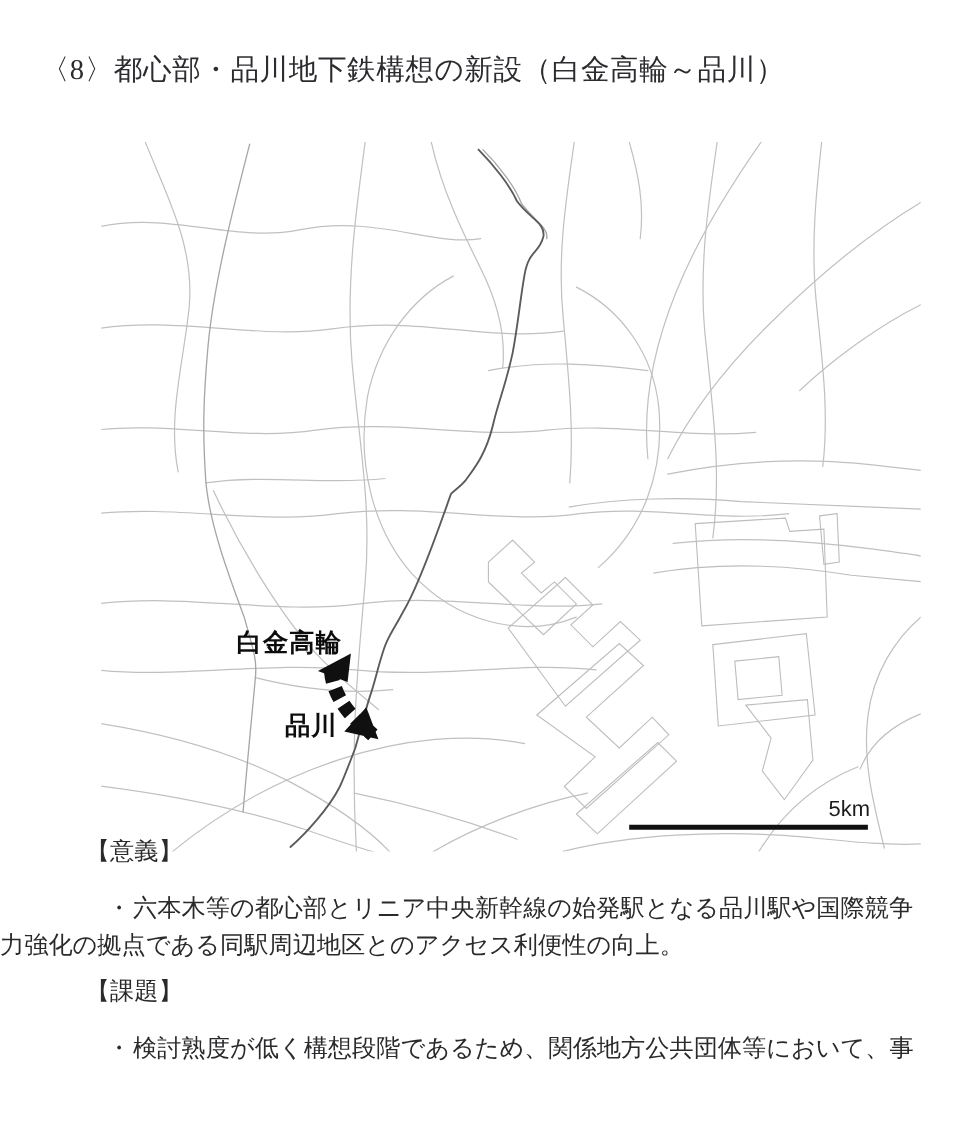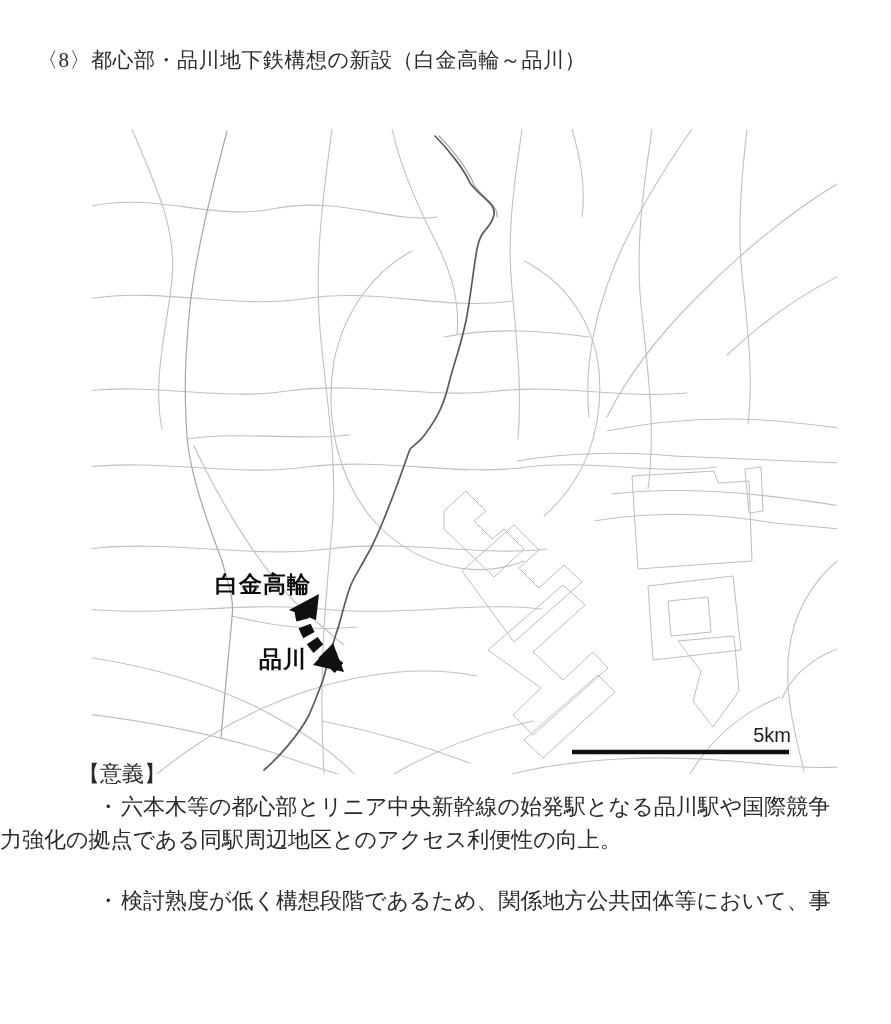--- a/index.html
+++ b/index.html
@@ -2,40 +2,40 @@
 <html><head>
 <meta charset="utf-8">
 <style>
   html,body{margin:0;padding:0;}
   body{
     width:891px;height:1024px;background:#ffffff;position:relative;overflow:hidden;
     font-family:"Liberation Serif","DejaVu Serif",serif;color:#262626;
   }
   .page{position:absolute;inset:0;background:#ffffff;}
   .title{
-    position:absolute;left:37px;top:46px;font-size:21px;letter-spacing:0.5px;
+    position:absolute;left:37px;top:46px;font-size:26px;letter-spacing:0.5px;
     color:#2c2c30;white-space:nowrap;
   }
   .map{position:absolute;left:92px;top:129px;width:745px;height:645px;}
   .map svg{display:block;width:745px;height:645px;}
   .net{fill:none;stroke:#c0c0c0;stroke-width:1.1;stroke-linecap:round;}
   .net2{fill:none;stroke:#a6a6a6;stroke-width:1.2;stroke-linecap:round;}
   .mainline{fill:none;stroke:#5b5b5b;stroke-width:1.7;stroke-linecap:round;}
   .coast{fill:none;stroke:#bdbdbd;stroke-width:1;stroke-linejoin:miter;}
   .routearc{fill:none;stroke:#101010;stroke-width:13;stroke-dasharray:10 6.5;}
   .stlabel{
     font-family:"Liberation Sans","DejaVu Sans",sans-serif;font-weight:bold;
     font-size:23px;fill:#0d0d0d;letter-spacing:1px;
   }
   .scaletext{
     font-family:"Liberation Sans","DejaVu Sans",sans-serif;font-size:20px;fill:#1c1c1c;
   }
   .section{position:absolute;left:0;width:799px;font-size:22px;line-height:33px;color:#2a2a2c;}
   .sec-heading{margin-left:78px;}
-  .b-first{margin-left:97px;white-space:nowrap;}
+  .b-first{margin-left:97px;white-space:nowrap;margin-top:19px;}
   .b-cont{white-space:nowrap;}
   .marker{margin-right:2px;}
   #sec-significance{top:757px;}
   #sec-issues{top:884px;}
 </style>
 </head>
 <body>
 
 <div class="page">
 
@@ -118,16 +118,17 @@
     </svg>
   </div>
 
   <div class="section" id="sec-significance">
     <div class="sec-heading">【意義】</div>
     <div class="b-first"><span class="marker">・</span><span>六本木等の都心部とリニア中央新幹線の始発駅となる品川駅や国際競争</span></div>
     <div class="b-cont">力強化の拠点である同駅周辺地区とのアクセス利便性の向上。</div>
   </div>
 
   <div class="section" id="sec-issues">
+    <div class="sec-heading">【課題】</div>
     <div class="b-first"><span class="marker">・</span><span>検討熟度が低く構想段階であるため、関係地方公共団体等において、事</span></div>
   </div>
 
 </div>
 
 </body></html>

